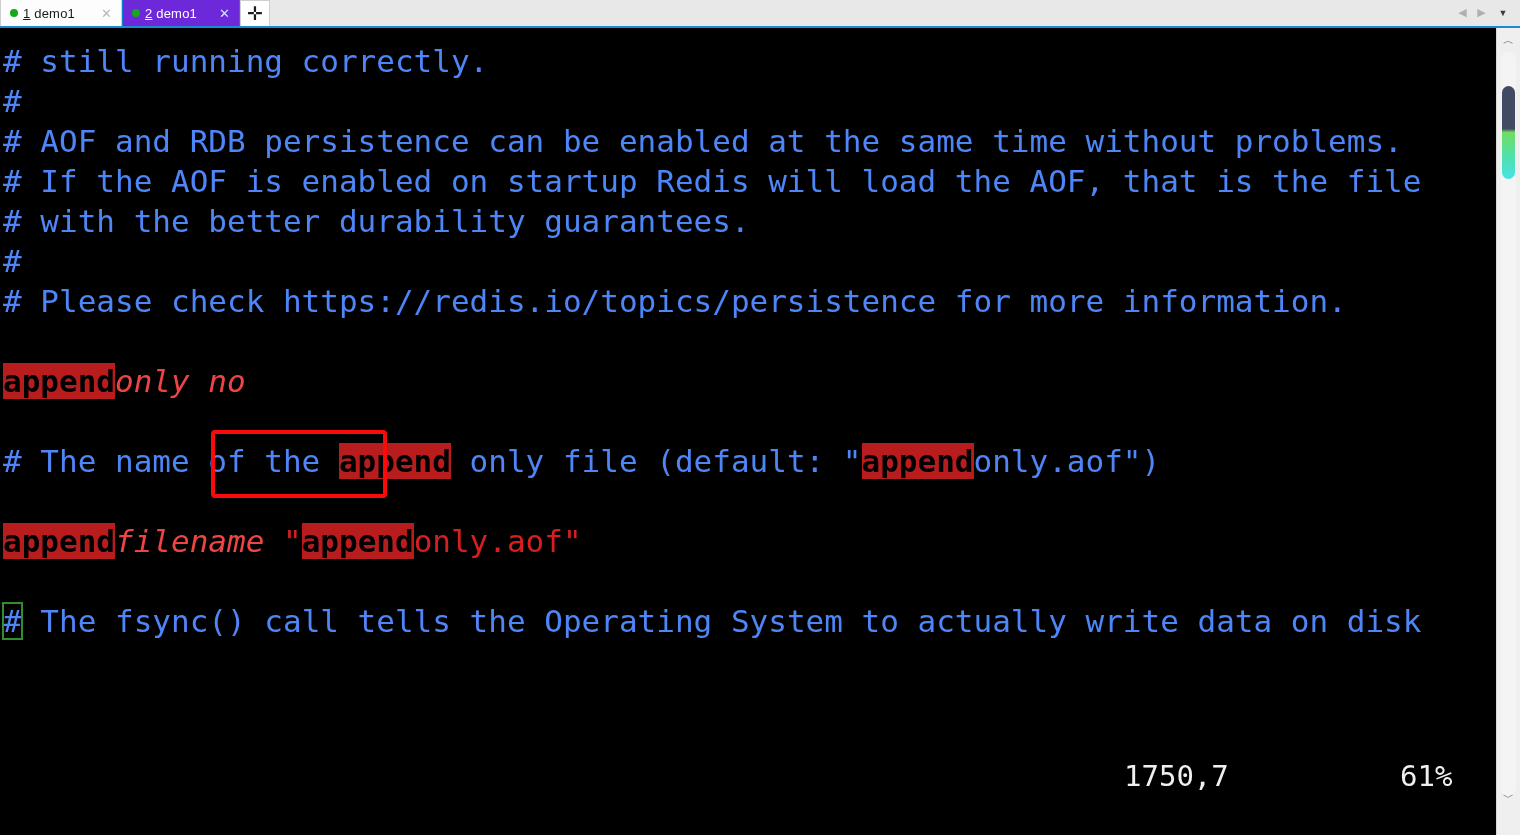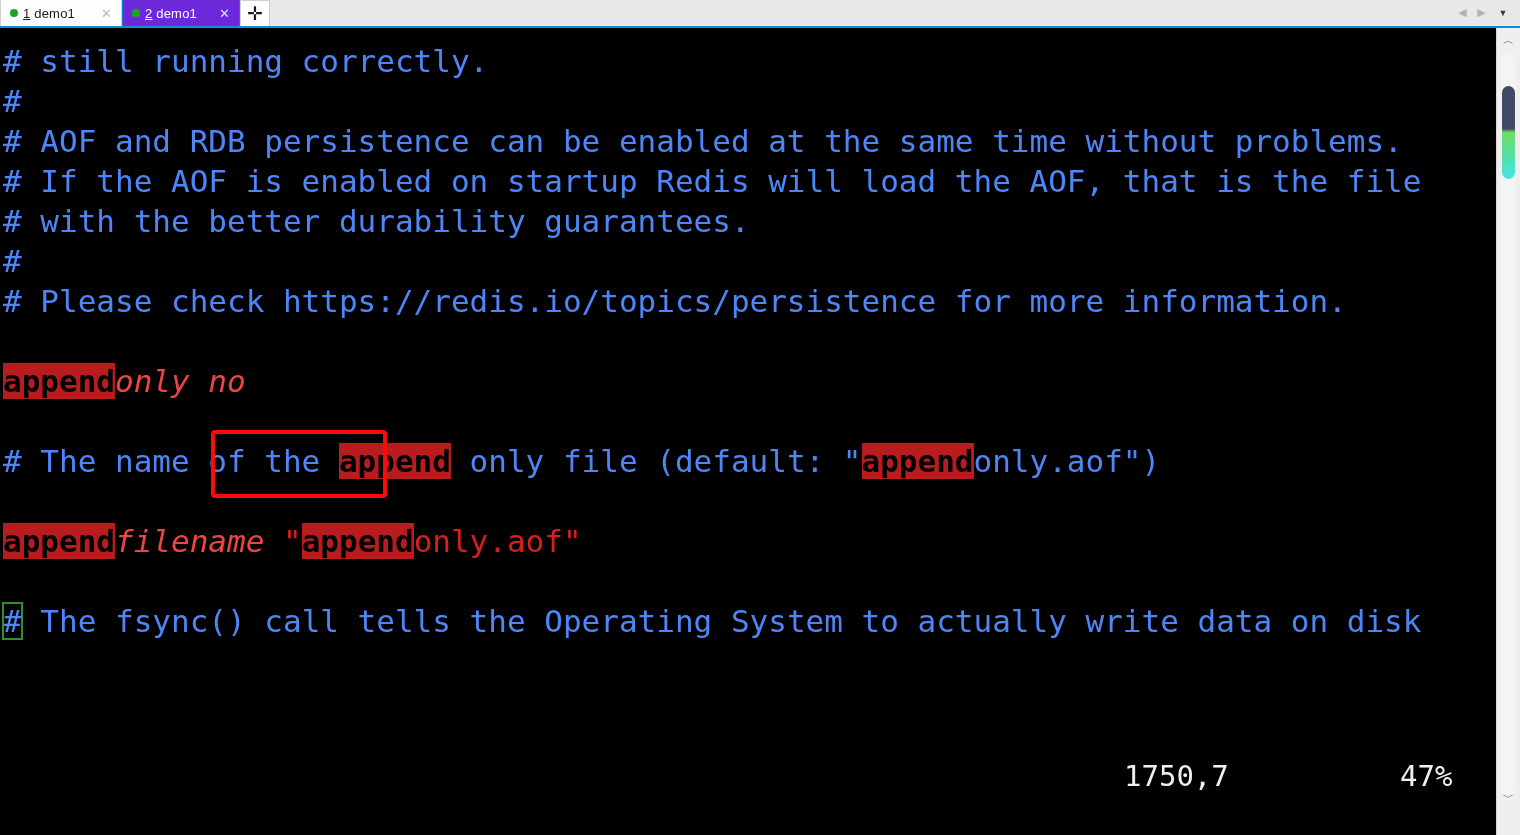--- a/index.html
+++ b/index.html
@@ -235,21 +235,21 @@
   </div>
 </div>
 
 <div class="terminal">
   <div class="term-text" id="term-text"><div><span class="cm"># still running correctly.</span></div><div><span class="cm">#</span></div><div><span class="cm"># AOF and RDB persistence can be enabled at the same time without problems.</span></div><div><span class="cm"># If the AOF is enabled on startup Redis will load the AOF, that is the file</span></div><div><span class="cm"># with the better durability guarantees.</span></div><div><span class="cm">#</span></div><div><span class="cm"># Please check https://redis.io/topics/persistence for more information.</span></div><div>&nbsp;</div><div><span class="hl">append</span><span class="key">only </span><span class="key">no</span></div><div>&nbsp;</div><div><span class="cm"># The name of the </span><span class="hl">append</span><span class="cm"> only file (default: "</span><span class="hl">append</span><span class="cm">only.aof")</span></div><div>&nbsp;</div><div><span class="hl">append</span><span class="key">filename </span><span class="str">"</span><span class="hl">append</span><span class="str">only.aof"</span></div><div>&nbsp;</div><div><span class="cm cursor-box">#</span><span class="cm"> The fsync() call tells the Operating System to actually write data on disk</span></div></div>
 
   <div class="annot-rect"></div>
 
   <div class="status">
     <span class="pos">1750,7</span>
-    <span class="pct">47%</span>
+    <span class="pct">61%</span>
   </div>
 </div>
 
 <div class="scrollbar">
   <div class="sb-arrow up">︿</div>
   <div class="sb-track"></div>
   <div class="sb-thumb"></div>
   <div class="sb-bottom-pad"></div>
   <div class="sb-arrow down">﹀</div>
 </div>

